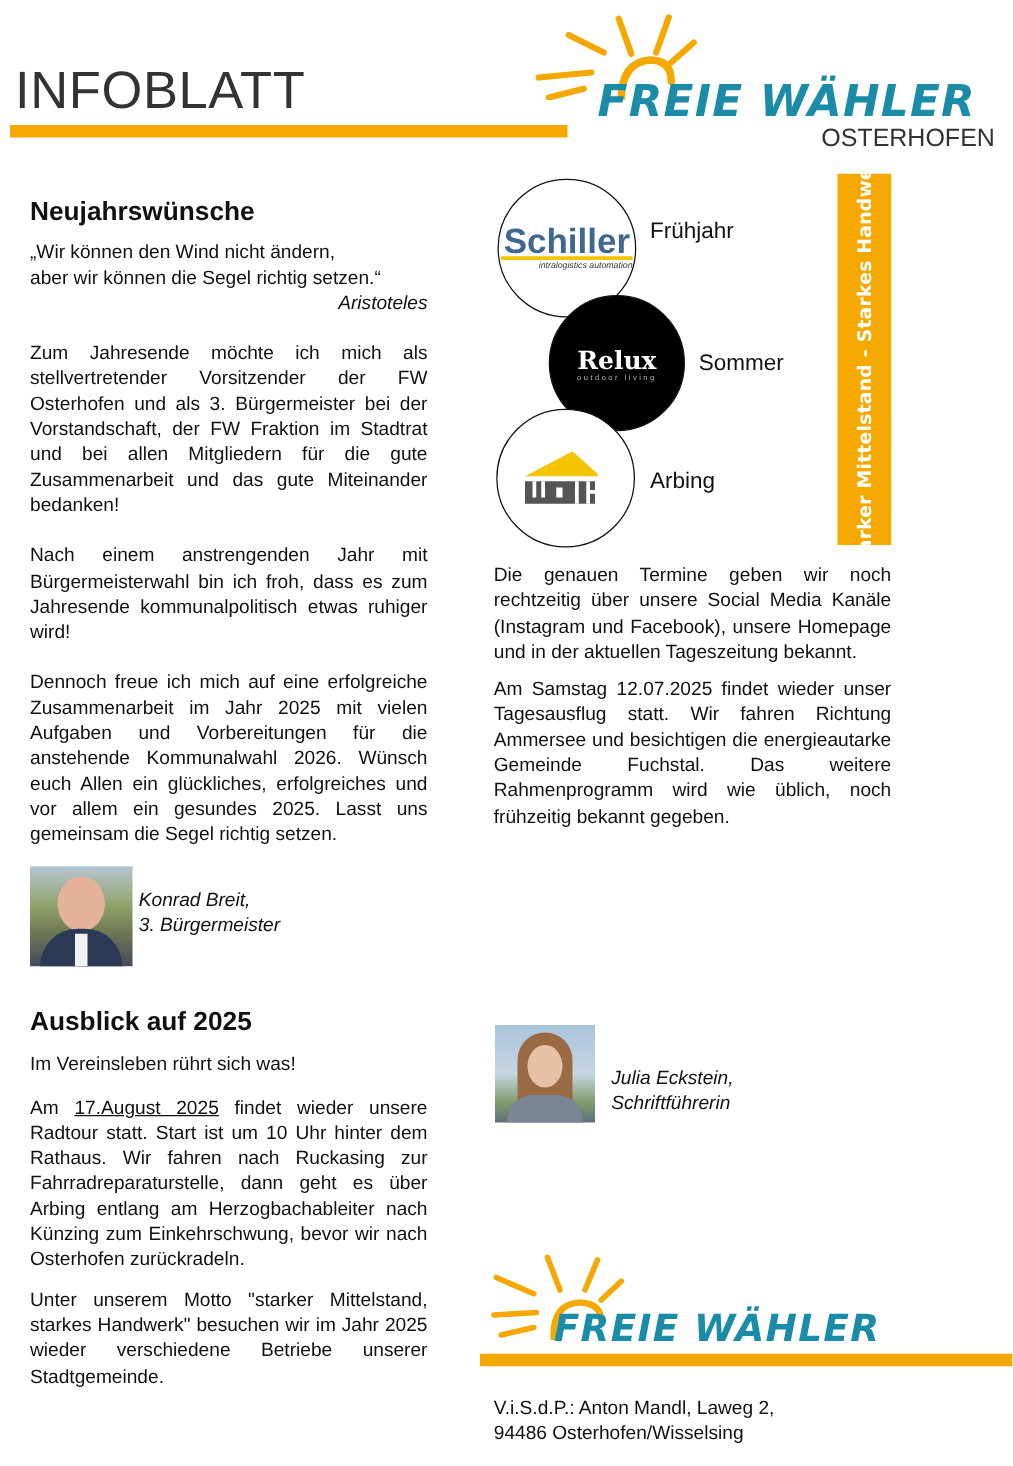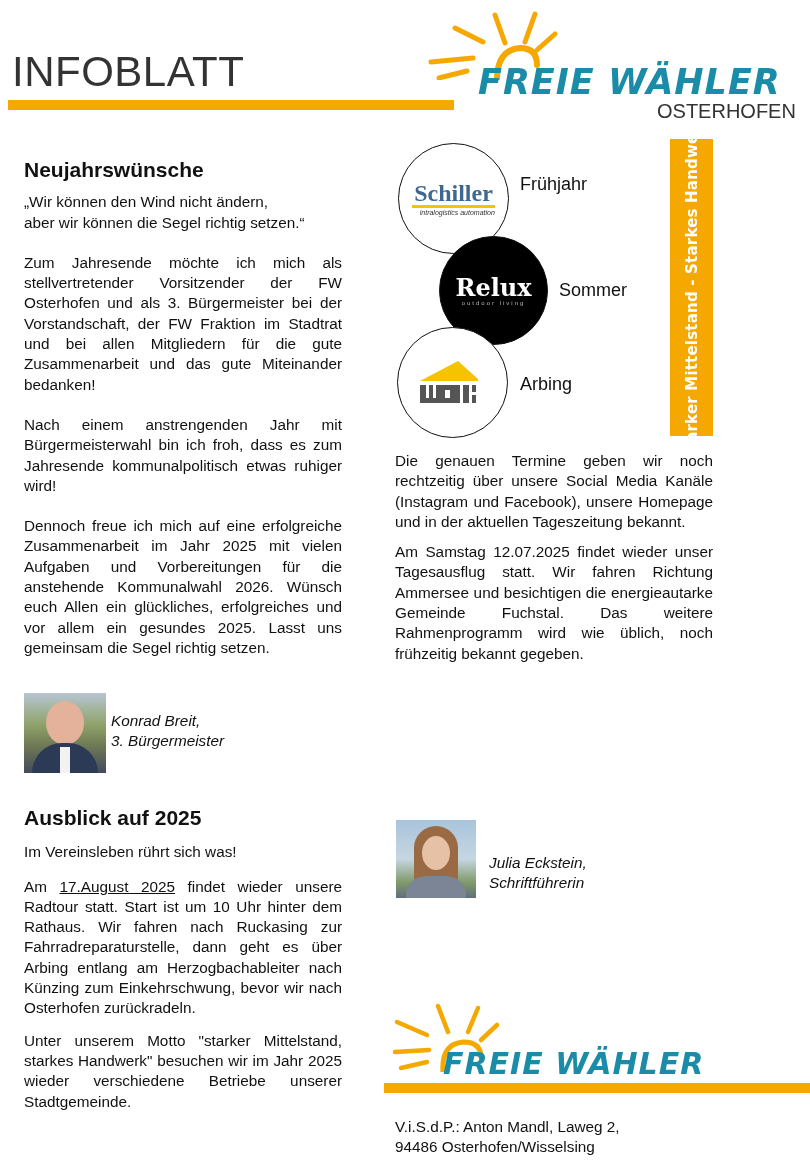--- a/index.html
+++ b/index.html
@@ -36,20 +36,21 @@
     <line x1="14" y1="68" x2="42" y2="61" stroke-width="5"></line>
   </g>
 </svg>
 <div class="abs logo-text" style="left:478px;top:62px;font-size:35px;">FREIE WÄHLER</div>
 <div class="abs osterhofen" style="left:657px;top:100px;">OSTERHOFEN</div>
 
 <div class="abs col" style="left:24px;top:160px;width:318px;">
   <div class="h" style="margin-bottom:12px;">Neujahrswünsche</div>
   <div>„Wir können den Wind nicht ändern,</div>
   <div>aber wir können die Segel richtig setzen.“</div>
+  <div class="it" style="text-align:right;">Aristoteles</div>
   <p style="margin-top:20px;">Zum Jahresende möchte ich mich als stellvertretender Vorsitzender der FW Osterhofen und als 3. Bürgermeister bei der Vorstandschaft, der FW Fraktion im Stadtrat und bei allen Mitgliedern für die gute Zusammenarbeit und das gute Miteinander bedanken!</p>
   <p style="margin-top:20px;">Nach einem anstrengenden Jahr mit Bürgermeisterwahl bin ich froh, dass es zum Jahresende kommunalpolitisch etwas ruhiger wird!</p>
   <p style="margin-top:20px;">Dennoch freue ich mich auf eine erfolgreiche Zusammenarbeit im Jahr 2025 mit vielen Aufgaben und Vorbereitungen für die anstehende Kommunalwahl 2026. Wünsch euch Allen ein glückliches, erfolgreiches und vor allem ein gesundes 2025. Lasst uns gemeinsam die Segel richtig setzen.</p>
 </div>
 
 <div class="photo" style="left:24px;top:693px;width:82px;height:80px;background:linear-gradient(180deg,#b7c6d2 0%,#8fa26a 40%,#6f7a55 65%,#444a5c 100%);">
   <div style="position:absolute;left:22px;top:8px;width:38px;height:44px;border-radius:50%;background:#e4b29a;"></div>
   <div style="position:absolute;left:8px;top:50px;width:66px;height:40px;border-radius:30px 30px 0 0;background:#2d3a55;"></div>
   <div style="position:absolute;left:36px;top:54px;width:10px;height:26px;background:#f2f2f2;"></div>
 </div>
@@ -60,29 +61,29 @@
 
 <div class="abs col" style="left:24px;top:808px;width:318px;">
   <div class="h" style="margin-bottom:14px;">Ausblick auf 2025</div>
   <div style="margin-bottom:14px;">Im Vereinsleben rührt sich was!</div>
   <p><span>Am </span><span style="text-decoration:underline;">17.August 2025</span><span> findet wieder unsere Radtour statt. Start ist um 10 Uhr hinter dem Rathaus. Wir fahren nach Ruckasing zur Fahrradreparaturstelle, dann geht es über Arbing entlang am Herzogbachableiter nach Künzing zum Einkehrschwung, bevor wir nach Osterhofen zurückradeln.</span></p>
   <p style="margin-top:12px;">Unter unserem Motto "starker Mittelstand, starkes Handwerk" besuchen wir im Jahr 2025 wieder verschiedene Betriebe unserer Stadtgemeinde.</p>
 </div>
 
 <div class="circle" style="left:398px;top:143px;width:111px;height:111px;">
   <div style="text-align:center;">
-    <div style="font-family:Liberation Serif, serif;font-weight:bold;font-size:24px;color:#3F6790;border-bottom:3px solid #F5C400;line-height:24px;padding:0 2px;">Schiller</div>
+    <div style="font-family:Liberation Sans, sans-serif;font-weight:bold;font-size:28px;color:#3F6790;border-bottom:3px solid #F5C400;line-height:24px;padding:0 2px;">Schiller</div>
     <div style="font-size:7px;font-style:italic;color:#333;text-align:right;margin-top:1px;">intralogistics automation</div>
   </div>
 </div>
 <div class="season" style="left:520px;top:174px;">Frühjahr</div>
 
 <div class="circle" style="left:439px;top:236px;width:109px;height:109px;background:#000;">
   <div style="text-align:center;">
-    <div style="font-family:'DejaVu Serif',serif;font-weight:bold;font-size:24px;color:#fff;line-height:24px;">Relux</div>
+    <div style="font-family:'DejaVu Serif',serif;font-weight:bold;font-size:20px;color:#fff;line-height:24px;">Relux</div>
     <div style="font-size:6px;color:#bbb;letter-spacing:2px;">outdoor living</div>
   </div>
 </div>
 <div class="season" style="left:559px;top:280px;">Sommer</div>
 
 <div class="circle" style="left:397px;top:327px;width:111px;height:111px;">
   <svg width="70" height="44" viewBox="0 0 70 44">
     <polygon points="2,20 40,0 60,18 60,20" fill="#F5C400"></polygon>
     <rect x="2" y="24" width="56" height="18" fill="#555"></rect>
     <rect x="8" y="24" width="3" height="13" fill="#fff"></rect>

